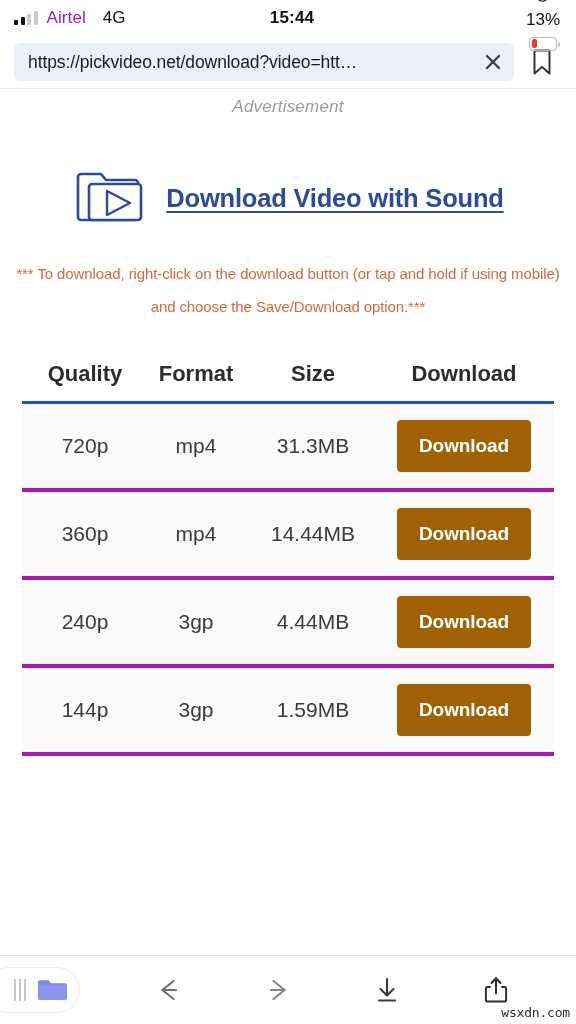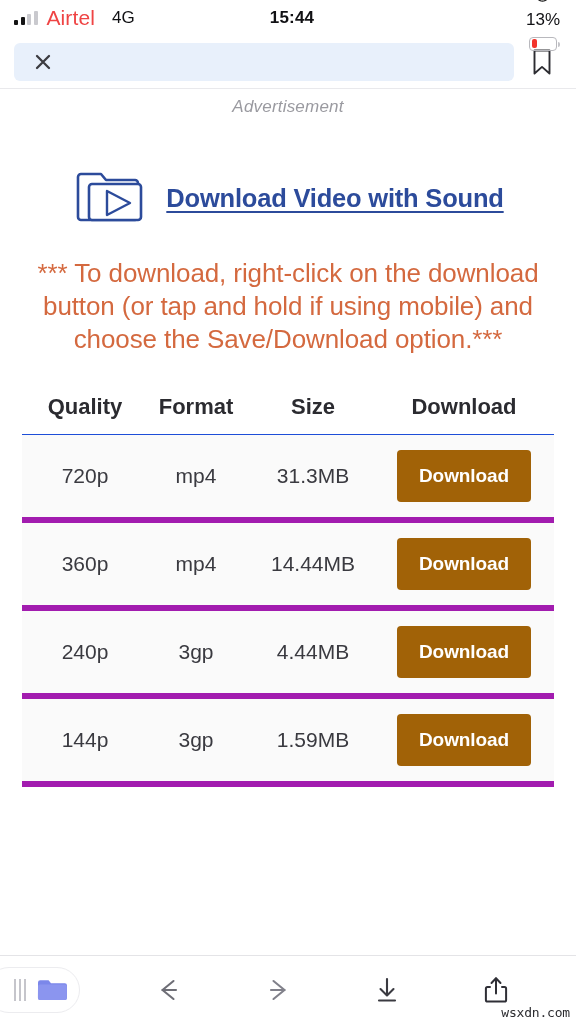--- a/index.html
+++ b/index.html
@@ -25,21 +25,21 @@
     position: relative;
   }
   .sb-left { display: flex; align-items: center; gap: 9px; }
   .signal { display: flex; align-items: flex-end; gap: 2.5px; height: 14px; }
   .signal i { display: block; width: 4px; border-radius: 1px; background: #c9c9ce; }
   .signal i.on { background: #141414; }
   .signal i:nth-child(1) { height: 5px; }
   .signal i:nth-child(2) { height: 8px; }
   .signal i:nth-child(3) { height: 11px; }
   .signal i:nth-child(4) { height: 14px; }
-  .carrier { font-size: 21px; color: #ef4444; letter-spacing: .1px; }
+  .carrier { font-size: 17px; color: #a21caf; letter-spacing: .1px; }
   .netw { font-size: 17px; color: #111114; margin-left: 8px; }
   .sb-time {
     position: absolute; left: 8px; right: 0; text-align: center;
     font-size: 17px; font-weight: bold; color: #111114; letter-spacing: .2px;
     pointer-events: none;
   }
   .sb-right { margin-left: auto; display: flex; align-items: center; gap: 7px; z-index: 2; flex-direction: column; }
   .rot-lock { width: 17px; height: 17px; position: relative; }
   .batt-pct { font-size: 17px; color: #111114; }
   .batt {
@@ -87,36 +87,36 @@
     display: flex; align-items: center; justify-content: center;
     gap: 22px; margin-top: 48px; padding: 0 18px;
   }
   .promo-link {
     font-size: 25.5px; font-weight: bold; color: #2c4b9b;
     text-decoration: underline; text-underline-offset: 4px;
     letter-spacing: -.2px; white-space: nowrap;
   }
   .notice {
     margin: 26px 14px 0; text-align: center;
-    font-size: 26px; line-height: 33px; color: #d4693f;
+    font-size: 15px; line-height: 33px; color: #d4693f;
     letter-spacing: -.1px;
   }
 
   
   .table { margin: 38px 22px 0; }
   .thead {
     display: flex; align-items: flex-start;
-    padding: 0 4px 14px; border-bottom: 1px solid #1d4ed8;
+    padding: 0 4px 14px; border-bottom: 3px solid #1d4ed8;
   }
   .thead > div {
     font-size: 22px; font-weight: bold; color: #2b2b30; text-align: center;
   }
   .row {
     display: flex; align-items: center; height: 88px;
-    background: #fafafa; border-bottom: 6px solid #a21caf;
+    background: #fafafa; border-bottom: 4px solid #a21caf;
     padding: 0 4px;
   }
   .row > div { text-align: center; font-size: 21px; color: #3a3a40; }
   .c-quality { flex: 0 0 118px; }
   .c-format  { flex: 0 0 104px; }
   .c-size    { flex: 0 0 130px; }
   .c-dl      { flex: 1 1 auto; display: flex; align-items: center; justify-content: center; }
   .dl-btn {
     background: #a16207; color: #ffffff;
     font-size: 19px; font-weight: bold;
@@ -185,20 +185,21 @@
       </span>
       <span class="batt-pct">13%</span>
       <span class="batt">
           <span class="fill" style="width: 13%;"></span>
         </span>
     </div>
   </div>
 
   <div class="urlbar">
     <div class="urlfield">
+      <span class="urltext">https://pickvideo.net/download?video=htt…</span>
       <span class="x-btn">
         <svg width="22" height="22" viewBox="0 0 22 22">
           <path d="M5 5 L17 17 M17 5 L5 17" stroke="#3c3c41" stroke-width="2.3" stroke-linecap="round"></path>
         </svg>
       </span>
     </div>
     <span class="bookmark-btn">
       <svg width="24" height="30" viewBox="0 0 24 30">
         <path d="M4.5 3.5 h15 v23 l-7.5 -6.6 l-7.5 6.6 z" fill="none" stroke="#2c2c31" stroke-width="1.9" stroke-linejoin="round"></path>
       </svg>

